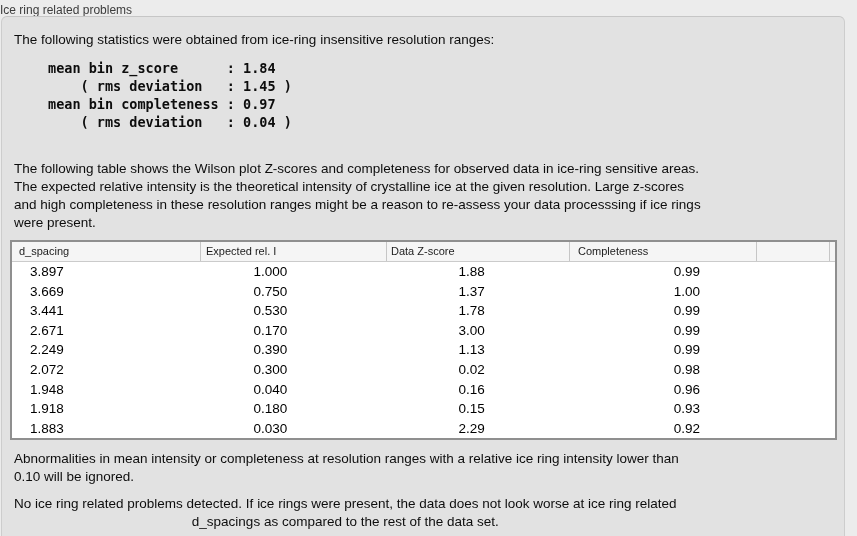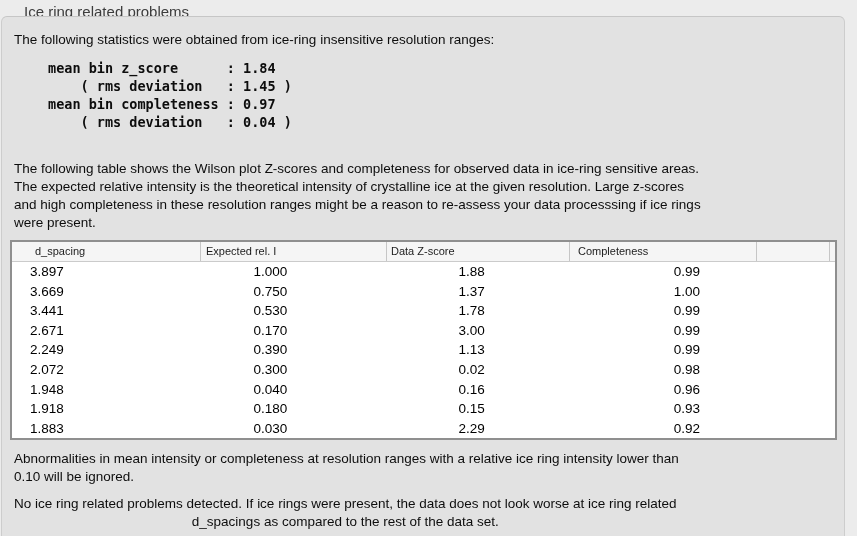--- a/index.html
+++ b/index.html
@@ -6,23 +6,23 @@
   html, body { width: 857px; height: 536px; }
   body {
     position: relative;
     overflow: hidden;
     background: var(--page-bg, #ececec);
     font-family: "Liberation Sans", "DejaVu Sans", sans-serif;
     color: #0d0d0d;
   }
   .group-label {
     position: absolute;
-    left: 24px;
+    left: 0;
     top: 3px;
-    font-size: 15px;
+    font-size: 12px;
     color: #3c3c3c;
   }
   .panel {
     position: absolute;
     left: 1px;
     top: 16px;
     width: 844px;
     height: 534px;
     background: var(--panel-bg, #e2e2e2);
     border: 1px solid #cdcdcd;
@@ -63,21 +63,21 @@
     font-size: 11px;
     color: #1c1c1c;
   }
   .t-hcell {
     height: 19px;
     line-height: 19px;
     border-right: 1px solid #c6c6c6;
     overflow: hidden;
     white-space: nowrap;
   }
-  .hc0 { width: 189px; padding-left: 23px; }
+  .hc0 { width: 189px; padding-left: 7px; }
   .hc1 { width: 186px; padding-left: 5px; }
   .hc2 { width: 183px; padding-left: 4px; }
   .hc3 { width: 187px; padding-left: 8px; }
   .hc4 { width: 73px; }
   .hcfill { flex: 1; border-right: none; }
 
   .t-body { background: #ffffff; }
   .t-row {
     display: flex;
     height: 19.6px;

